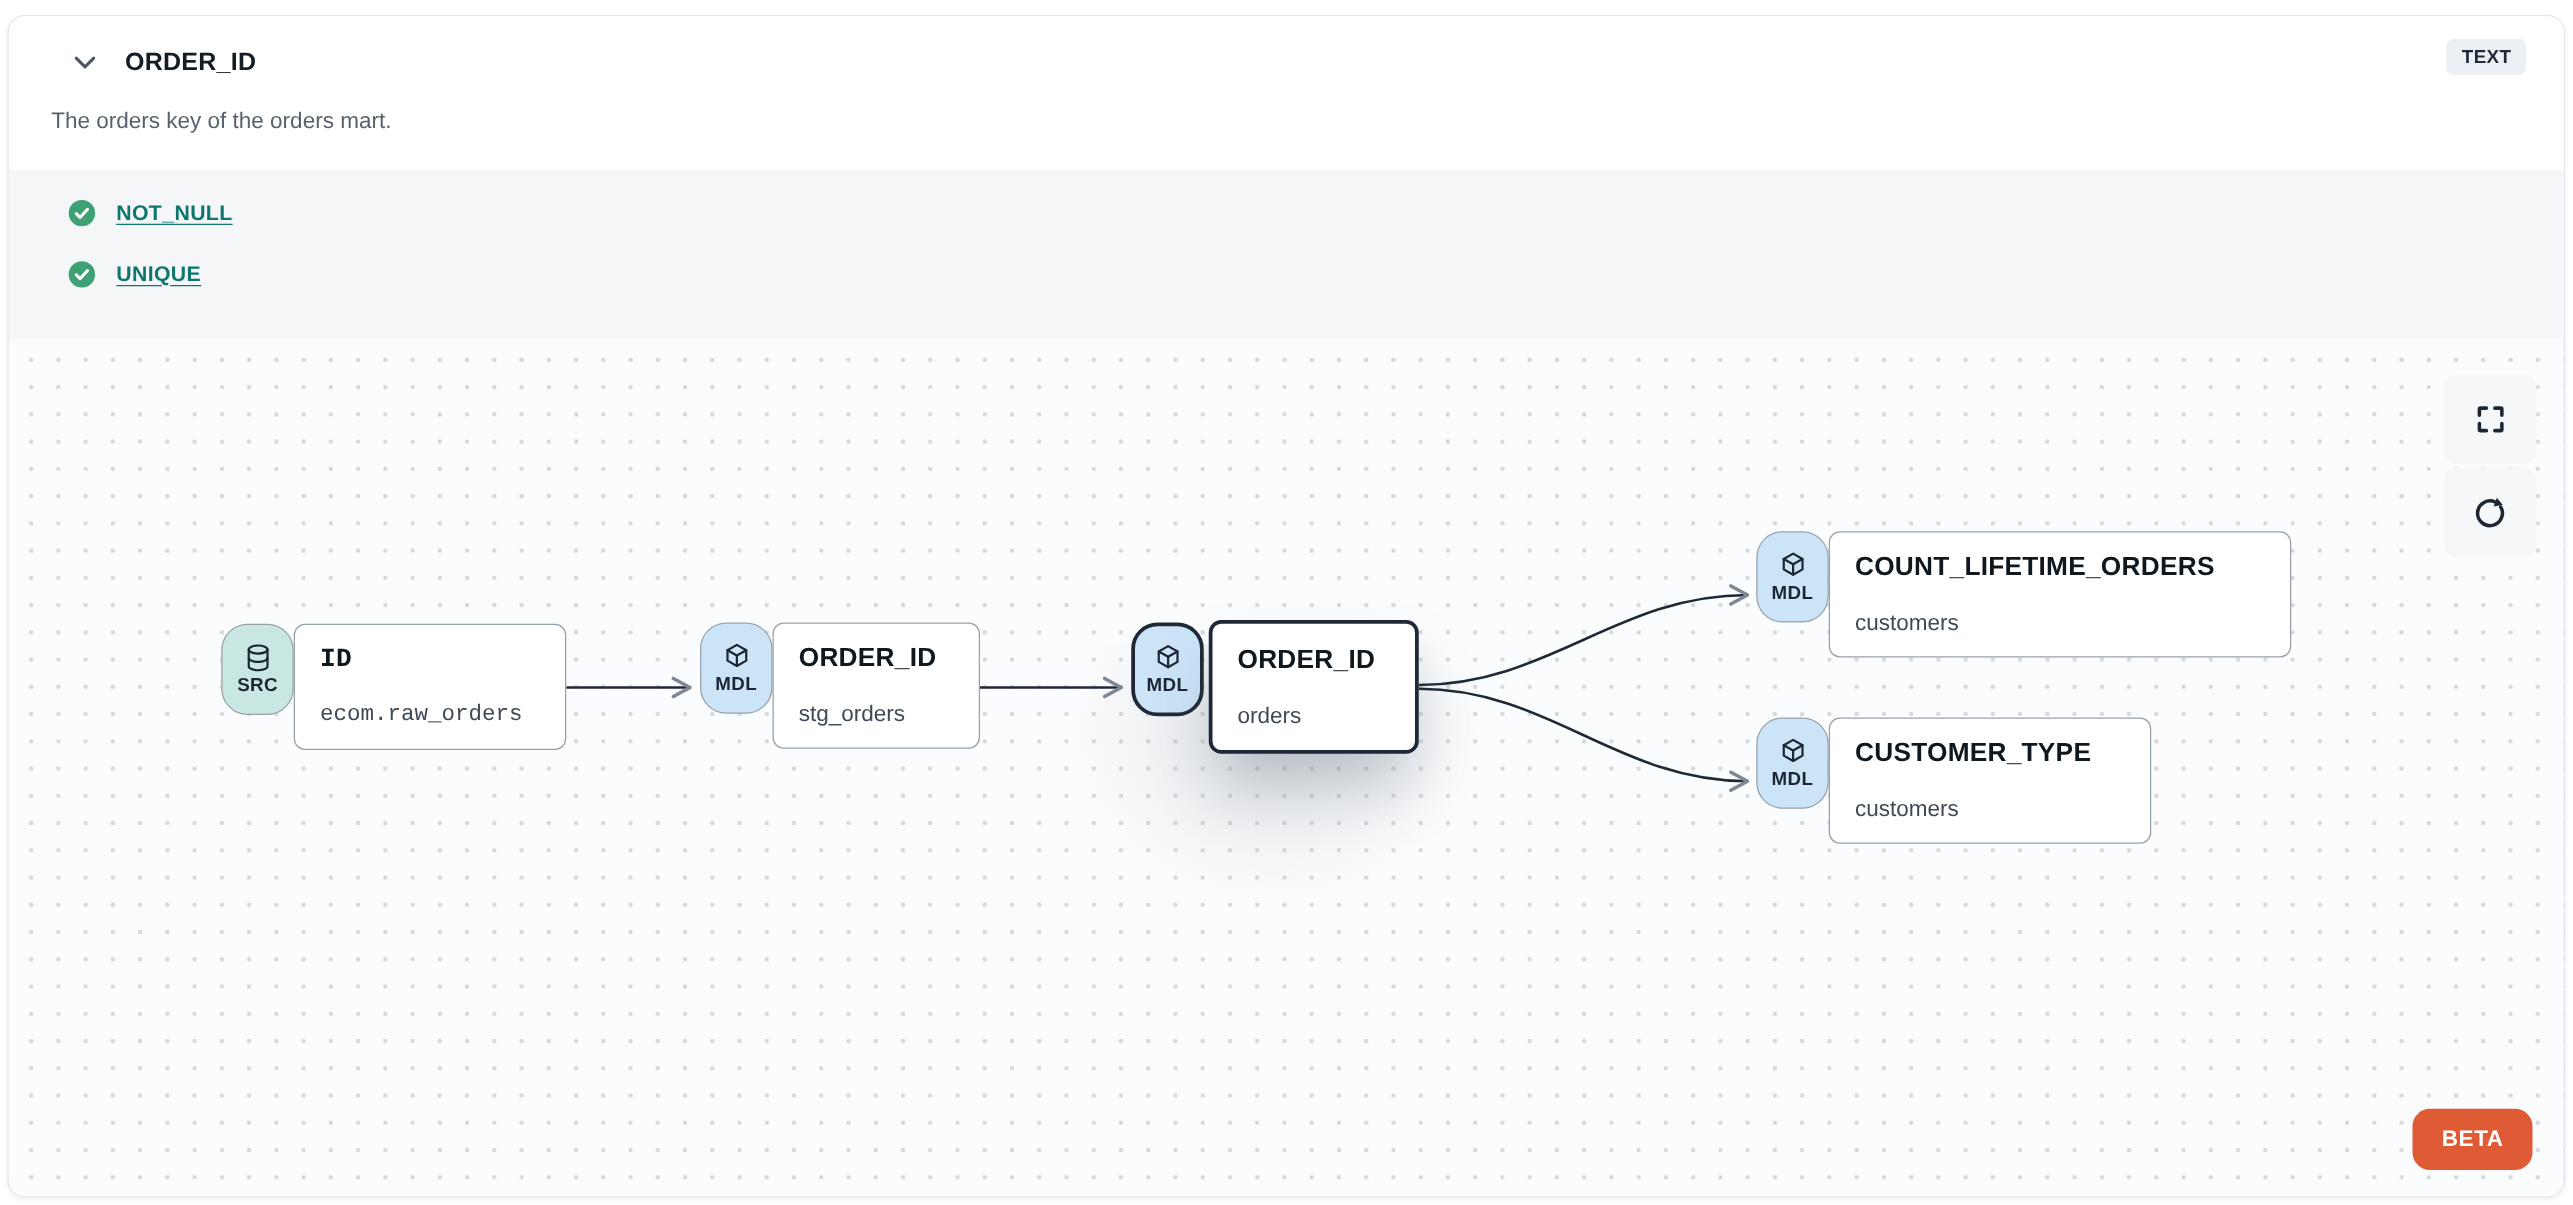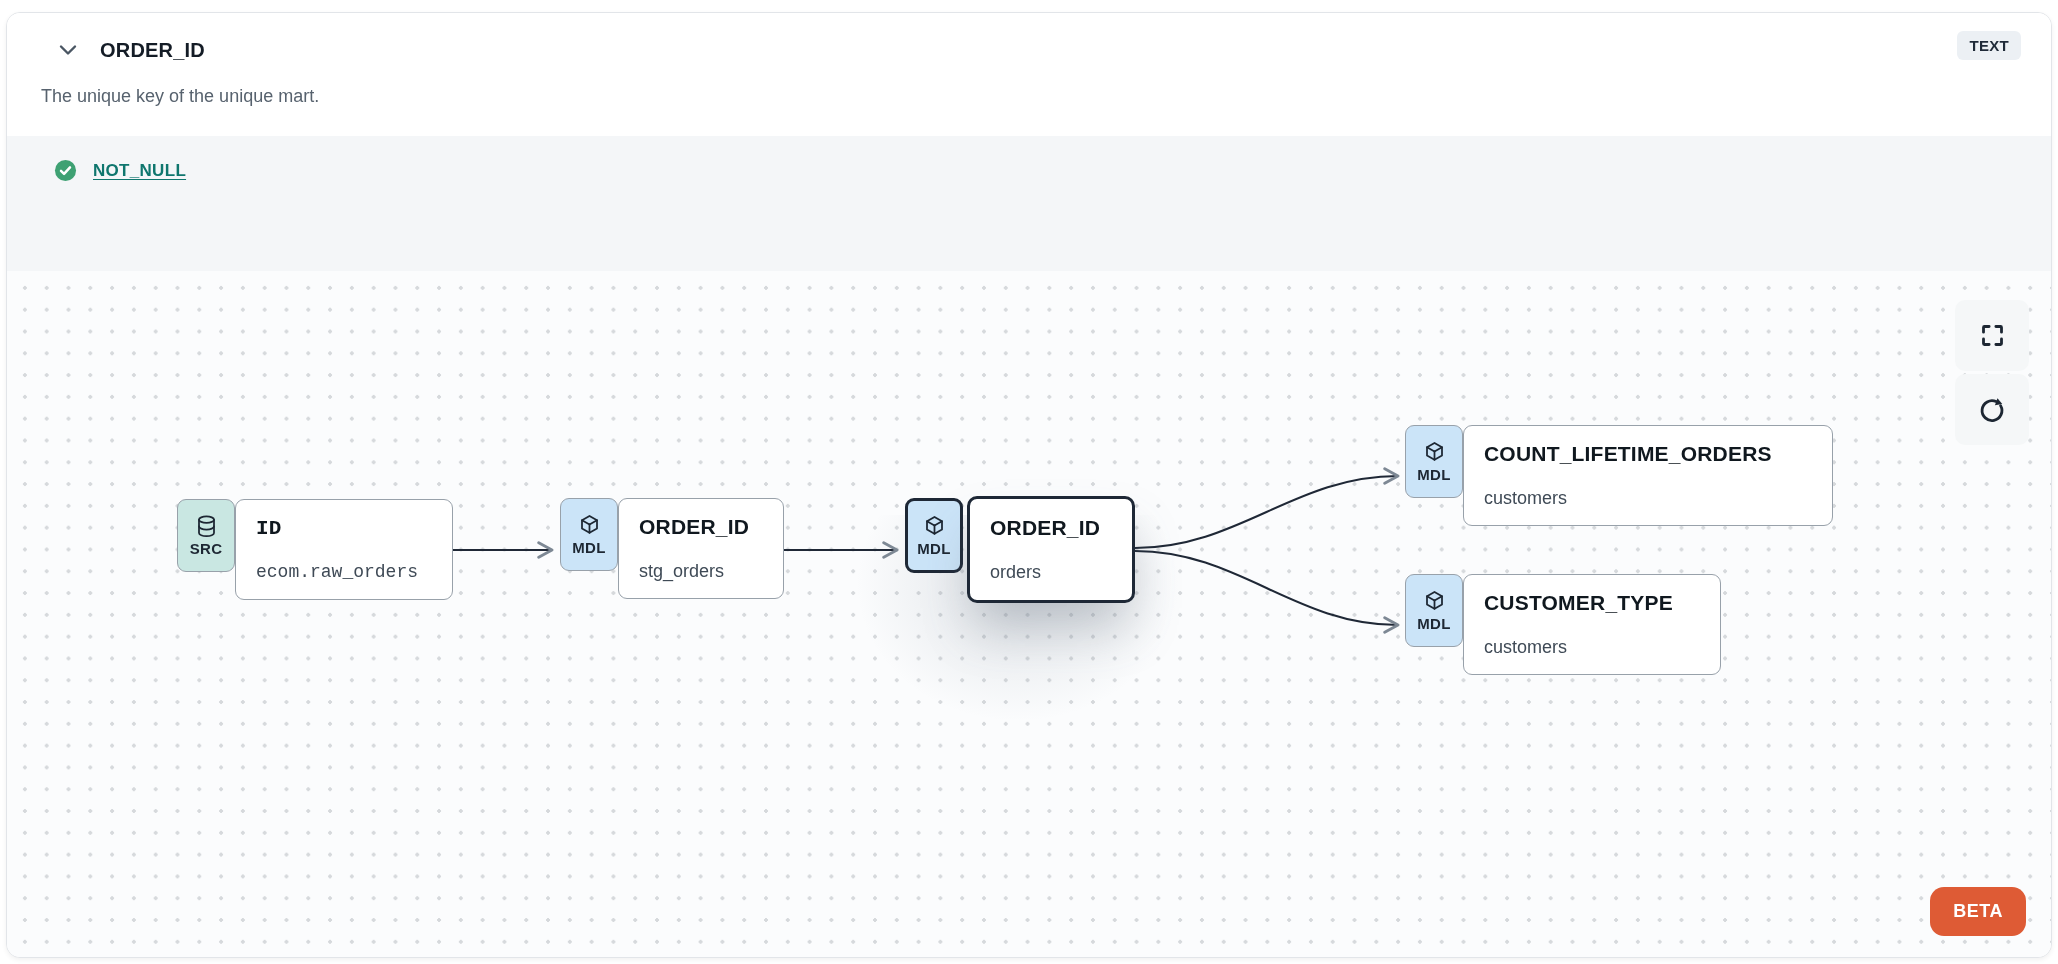--- a/index.html
+++ b/index.html
@@ -37,21 +37,21 @@
   .edges { position:absolute; left:0; top:0; z-index:1; overflow:visible; }
   .glow {
     position:absolute; left:838px; top:244px; width:346px; height:216px; z-index:0;
     background:radial-gradient(ellipse at 50% 32%, rgba(125,138,154,0.22), rgba(125,138,154,0) 66%);
   }
 
   
   .node { position:absolute; z-index:2; cursor:pointer; }
   .nbadge {
     position:absolute; left:0; top:0; width:58px; height:73px; z-index:1;
-    border:1.2px solid #98a1aa; border-radius:9px;
+    border:1.2px solid #98a1aa; border-radius:21px;
     display:flex; flex-direction:column; align-items:center; justify-content:center; gap:1px;
   }
   .nbadge.src { background:#c9e7e2; }
   .nbadge.mdl { background:#cbe4f8; }
   .nbadge .blabel { font-size:15px; font-weight:600; color:#1d2733; letter-spacing:0.3px; }
   .ncard {
     position:absolute; left:58px; top:0; height:101px; z-index:2;
     background:#ffffff; border:1.2px solid #98a1aa; border-radius:9px;
     display:flex; flex-direction:column; justify-content:center; padding:0 20px;
   }
@@ -83,30 +83,37 @@
   <div class="hdr">
     <div class="title-row">
       <button class="chev-btn">
         <svg class="ic" width="24" height="24" viewBox="0 0 24 24" fill="none" stroke="#4a5663" stroke-width="2.4" stroke-linecap="round" stroke-linejoin="round">
             <polyline points="5 8.5 12 15.5 19 8.5"></polyline>
           </svg>
       </button>
       <h1>ORDER_ID</h1>
     </div>
     <span class="type-badge">TEXT</span>
-    <p class="desc">The unique key of the unique mart.</p>
+    <p class="desc">The orders key of the orders mart.</p>
   </div>
 
   <div class="tests">
     <div class="test-row">
       <svg class="check" viewBox="0 0 24 24">
           <circle cx="12" cy="12" r="11" fill="#3ea173"></circle>
           <polyline points="7.3 12.4 10.5 15.6 16.7 8.8" fill="none" stroke="#ffffff" stroke-width="2.6" stroke-linecap="round" stroke-linejoin="round"></polyline>
         </svg>
       <a class="test-link">NOT_NULL</a>
+    </div>
+    <div class="test-row">
+      <svg class="check" viewBox="0 0 24 24">
+          <circle cx="12" cy="12" r="11" fill="#3ea173"></circle>
+          <polyline points="7.3 12.4 10.5 15.6 16.7 8.8" fill="none" stroke="#ffffff" stroke-width="2.6" stroke-linecap="round" stroke-linejoin="round"></polyline>
+        </svg>
+      <a class="test-link">UNIQUE</a>
     </div>
   </div>
 
   <div class="canvas">
 
     <div class="glow"></div>
 
     <svg class="edges" width="2044" height="686">
       <defs>
         <marker id="arrow" viewBox="0 0 10 10" refX="8.2" refY="5" markerWidth="9.5" markerHeight="9.5" orient="auto-start-reverse">

